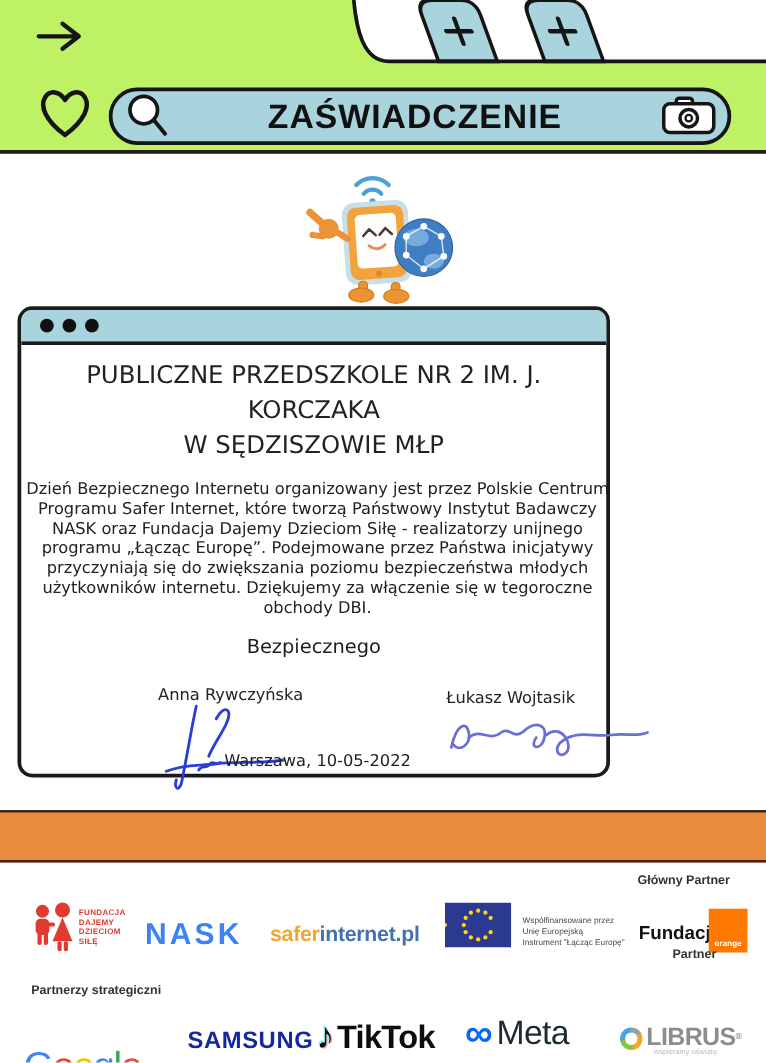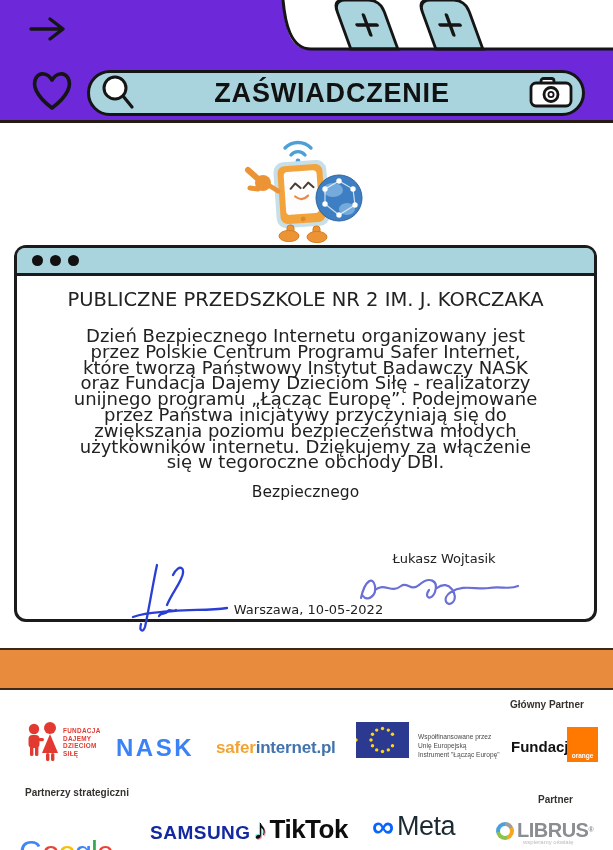--- a/index.html
+++ b/index.html
@@ -1,60 +1,60 @@
 <!DOCTYPE html>
 <html><head>
 <meta charset="utf-8">
 <style>
   html,body{margin:0;padding:0;}
   body{
     width:613px;height:850px;position:relative;overflow:hidden;
     background:#ffffff;font-family:"Liberation Sans",sans-serif;color:#1c1c1c;
   }
   
-  .header{position:absolute;top:0;left:0;width:613px;height:120px;background:#6d28d9;border-bottom:3px solid #241c14;}
+  .header{position:absolute;top:0;left:0;width:613px;height:120px;background:#bef264;border-bottom:3px solid #241c14;}
   .tabs-svg{position:absolute;top:0;right:0;}
   .arrow-svg{position:absolute;top:16px;left:28px;}
   .heart-svg{position:absolute;top:69px;left:29px;}
   .search-pill{
     position:absolute;top:70px;left:87px;width:498px;height:46px;box-sizing:border-box;
     background:#A9D3DD;border:3px solid #151515;border-radius:24px;
     display:flex;align-items:center;padding:0 8px;
   }
   .search-title{flex:1;text-align:center;font-size:27px;font-weight:bold;letter-spacing:.8px;color:#111;}
   
   .mascot{position:absolute;top:130px;left:240px;}
   
   .cert-card{
-    position:absolute;top:245px;left:14px;width:583px;height:377px;box-sizing:border-box;
+    position:absolute;top:245px;left:14px;width:474px;height:377px;box-sizing:border-box;
     border:3px solid #1b1b1b;border-radius:12px;background:#fff;font-family:"DejaVu Sans",sans-serif;
   }
   .cert-titlebar{
     height:25px;background:#A9D3DD;border-bottom:3px solid #1b1b1b;
     border-radius:8px 8px 0 0;display:flex;align-items:center;padding-left:15px;gap:7px;
   }
   .dot{width:11px;height:11px;border-radius:50%;background:#111;}
   .cert-body{position:relative;height:346px;text-align:center;}
   .school{margin-top:10px;font-size:19.5px;line-height:28px;color:#222;}
   .subtitle{margin-top:9px;font-size:15px;color:#222;}
-  .cert-text{margin:14px auto 0;width:474px;font-size:18px;line-height:15.8px;color:#222;}
+  .cert-text{margin:14px auto 0;width:474px;font-size:13px;line-height:15.8px;color:#222;}
   .koord{margin-top:13px;font-size:15.5px;}
   .coord-name{position:absolute;font-size:13px;color:#222;}
   .coord-left{left:60px;top:263px;width:215px;text-align:center;}
-  .coord-right{left:317px;top:265px;width:220px;text-align:center;}
+  .coord-right{left:340px;top:265px;width:220px;text-align:left;}
   .sig-left{position:absolute;left:112px;top:275px;}
   .sig-right{position:absolute;left:340px;top:282px;}
   .place-date{position:absolute;left:6px;right:0;bottom:15px;font-size:13px;color:#222;}
   
   .orange-bar{position:absolute;top:648px;left:0;width:613px;height:38px;background:#E98B3C;
     border-top:2px solid #3e2817;border-bottom:2px solid #3e2817;box-sizing:content-box;}
   .lbl{position:absolute;font-size:10px;font-weight:bold;color:#35322e;}
   .lbl-main-partner{left:510px;top:699px;}
   .lbl-strategic{left:25px;top:787px;}
-  .lbl-partner{left:498px;top:794px;padding-left:40px;}
+  .lbl-partner{left:498px;top:758px;padding-left:40px;}
   
   .fdds{position:absolute;left:25px;top:721px;display:flex;gap:4px;}
   .fdds-text{font-size:6.4px;font-weight:bold;color:#e23a30;line-height:7.6px;letter-spacing:.3px;text-align:left;padding-top:6px;}
   .nask{position:absolute;left:116px;top:734px;font-size:24px;font-weight:800;color:#3b82f6;letter-spacing:2.5px;}
   .safer{position:absolute;left:216px;top:738px;font-size:17px;font-weight:600;letter-spacing:-.2px;}
   .safer-a{color:#f2a432;} .safer-b{color:#4273ad;}
   .eu-flag{position:absolute;left:356px;top:722px;}
   .eu-text{position:absolute;left:418px;top:732px;font-size:6.6px;line-height:9px;color:#4a4a4a;text-align:left;}
   .fundacja{position:absolute;left:511px;top:738px;font-size:15px;font-weight:bold;color:#111;}
   .orange-square{position:absolute;left:567px;top:727px;width:31px;height:35px;background:#FF7900;
@@ -164,23 +164,25 @@
 
 <div class="cert-card">
   <div class="cert-titlebar">
     <span class="dot"></span>
     <span class="dot"></span>
     <span class="dot"></span>
   </div>
   <div class="cert-body">
     <div class="school">
       <div>PUBLICZNE PRZEDSZKOLE NR 2 IM. J. KORCZAKA</div>
+      <div>W SĘDZISZOWIE MŁP</div>
     </div>
     <div class="cert-text">Dzień Bezpiecznego Internetu organizowany jest przez Polskie Centrum Programu Safer Internet, które tworzą Państwowy Instytut Badawczy NASK oraz Fundacja Dajemy Dzieciom Siłę - realizatorzy unijnego programu „Łącząc Europę”. Podejmowane przez Państwa inicjatywy przyczyniają się do zwiększania poziomu bezpieczeństwa młodych użytkowników internetu. Dziękujemy za włączenie się w tegoroczne obchody DBI.</div>
     <div class="koord">Bezpiecznego</div>
+    <span class="coord-name coord-left">Anna Rywczyńska</span>
     <span class="coord-name coord-right">Łukasz Wojtasik</span>
     <svg class="sig-left" width="105" height="75" viewBox="0 0 105 75">
       <g fill="none" stroke="#2b3fd4" stroke-width="2.3" stroke-linecap="round">
         <path d="M28,4 C24,22 20,48 16,66 C14,72 10,70 12,63"></path>
         <path d="M44,14 C50,2 58,6 52,18 C48,27 42,34 38,44"></path>
         <path d="M4,56 C20,50 30,52 44,50 C62,48 80,50 98,47"></path>
         <path d="M30,55 C33,50 36,55 39,50 C41,47 44,52 47,49"></path>
       </g>
     </svg>
     <svg class="sig-right" width="165" height="45" viewBox="0 0 165 45">

